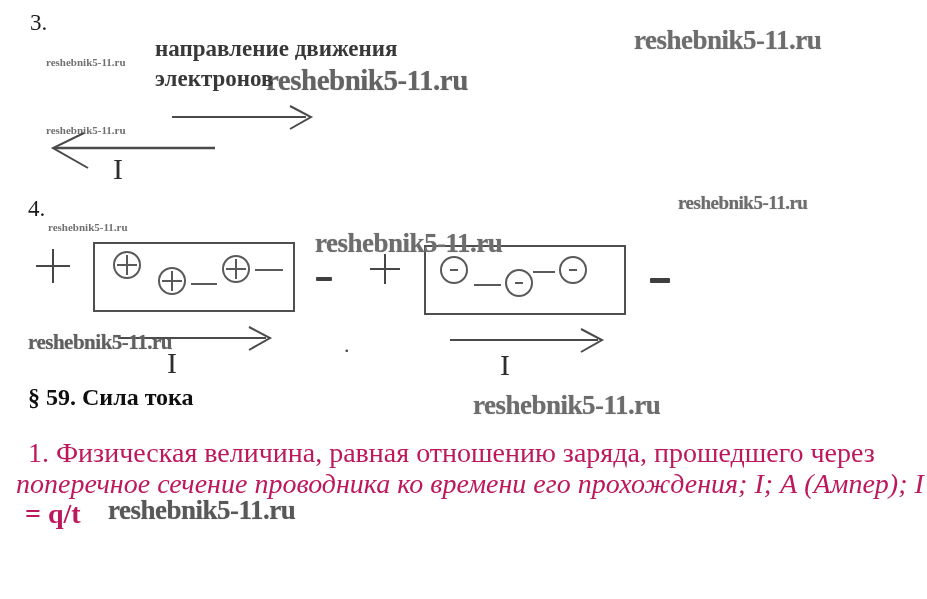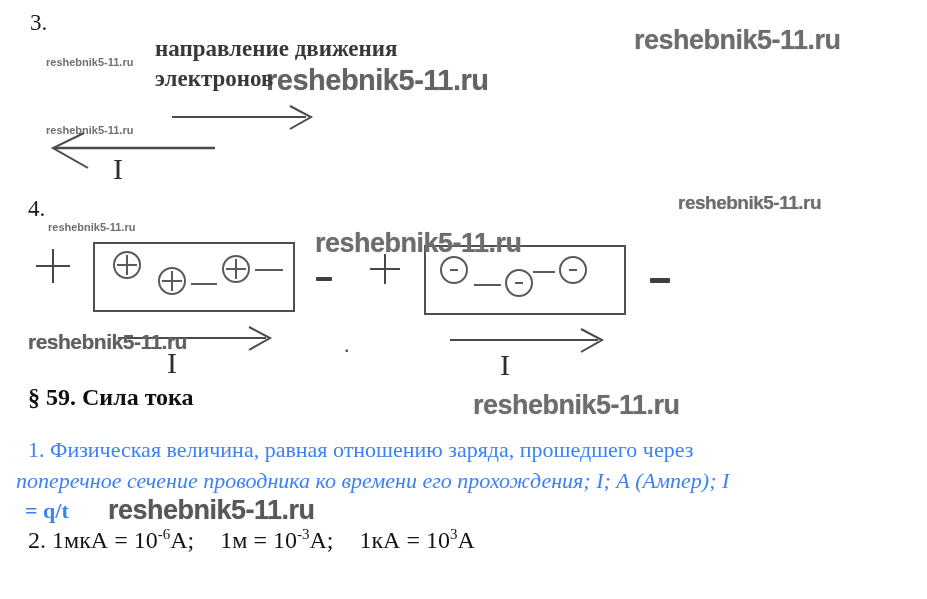--- a/index.html
+++ b/index.html
@@ -3,21 +3,21 @@
 <meta charset="utf-8">
 <style>
   html,body { margin:0; padding:0; background:#e9e9e9; }
   .page {
     position:relative; width:927px; height:599px; background:#ffffff;
     font-family:"Liberation Serif", serif; color:#161616; overflow:hidden;
     margin:0 auto;
   }
   
   .wm {
-    position:absolute; color:#6d6d6d; font-family:Liberation Sans, sans-serif;
+    position:absolute; color:#6d6d6d; font-family:Liberation Serif, serif;
     font-weight:bold; white-space:nowrap; letter-spacing:-0.5px;
     text-shadow: 0 0 1px #9a9a9a;
   }
   .wm-xs { font-size:11px; font-weight:bold; letter-spacing:0; text-shadow:none; color:#707070; }
   .wm-sm { font-size:19px; }
   .wm-md { font-size:21px; color:#606060; }
   .wm-lg { font-size:27px; }
   .wm-xl { font-size:29px; color:#636363; }
 
   #wm1 { left:46px;  top:56px;  }
@@ -43,21 +43,21 @@
 
   .i-label { font-size:30px; color:#2e2e2e; font-weight:500; }
   #ilabel1 { left:113px; top:152px; }
   #ilabel2 { left:167px; top:346px; }
   #ilabel3 { left:500px; top:348px; }
 
   #dot1 { left:344px; top:332px; font-size:22px; color:#4a4a4a; }
 
   #heading { left:28px; top:384px; font-size:24px; font-weight:bold; color:#0f0f0f; }
 
-  .para { font-size:22px; color:#3b82f6; white-space:nowrap; }
+  .para { font-size:28px; color:#be185d; white-space:nowrap; }
   #para-l1 { left:28px; top:437px; }
   #para-l2 { left:16px; top:468px;font-style:italic; }
   #para-l3 { left:25px; top:498px;font-weight:bold; }
 
   #item2-line { left:28px; top:527px; font-size:24px; color:#141414; white-space:nowrap; }
   #item2-line .fpart { margin-right:26px; }
   #item2-line sup { font-size:15px; vertical-align:super; line-height:0; }
 
   
   .arrow { position:absolute; }
@@ -191,15 +191,14 @@
     <polyline points="133,2 154,13 133,25" stroke-width="2"></polyline>
   </svg>
   <span id="ilabel3" class="abs i-label">I</span>
 
   <span id="heading" class="abs">§ 59. Сила тока</span>
 
   <span id="para-l1" class="abs para">1. Физическая величина, равная отношению заряда, прошедшего через</span>
   <span id="para-l2" class="abs para">поперечное сечение проводника ко времени его прохождения; I; А (Ампер); I</span>
   <span id="para-l3" class="abs para">= q/t</span>
 
-  <span id="item2-line" class="abs"><span>2. </span><span class="fpart"><span>1мкА = 10</span><sup>-6</sup><span>А;</span></span><span class="fpart"><span>1м = 10</span><sup>-3</sup><span>А;</span></span><span class="fpart"><span>1кА = 10</span><sup>3</sup><span>А</span></span></span>
 
 </div>
 
 </body></html>

